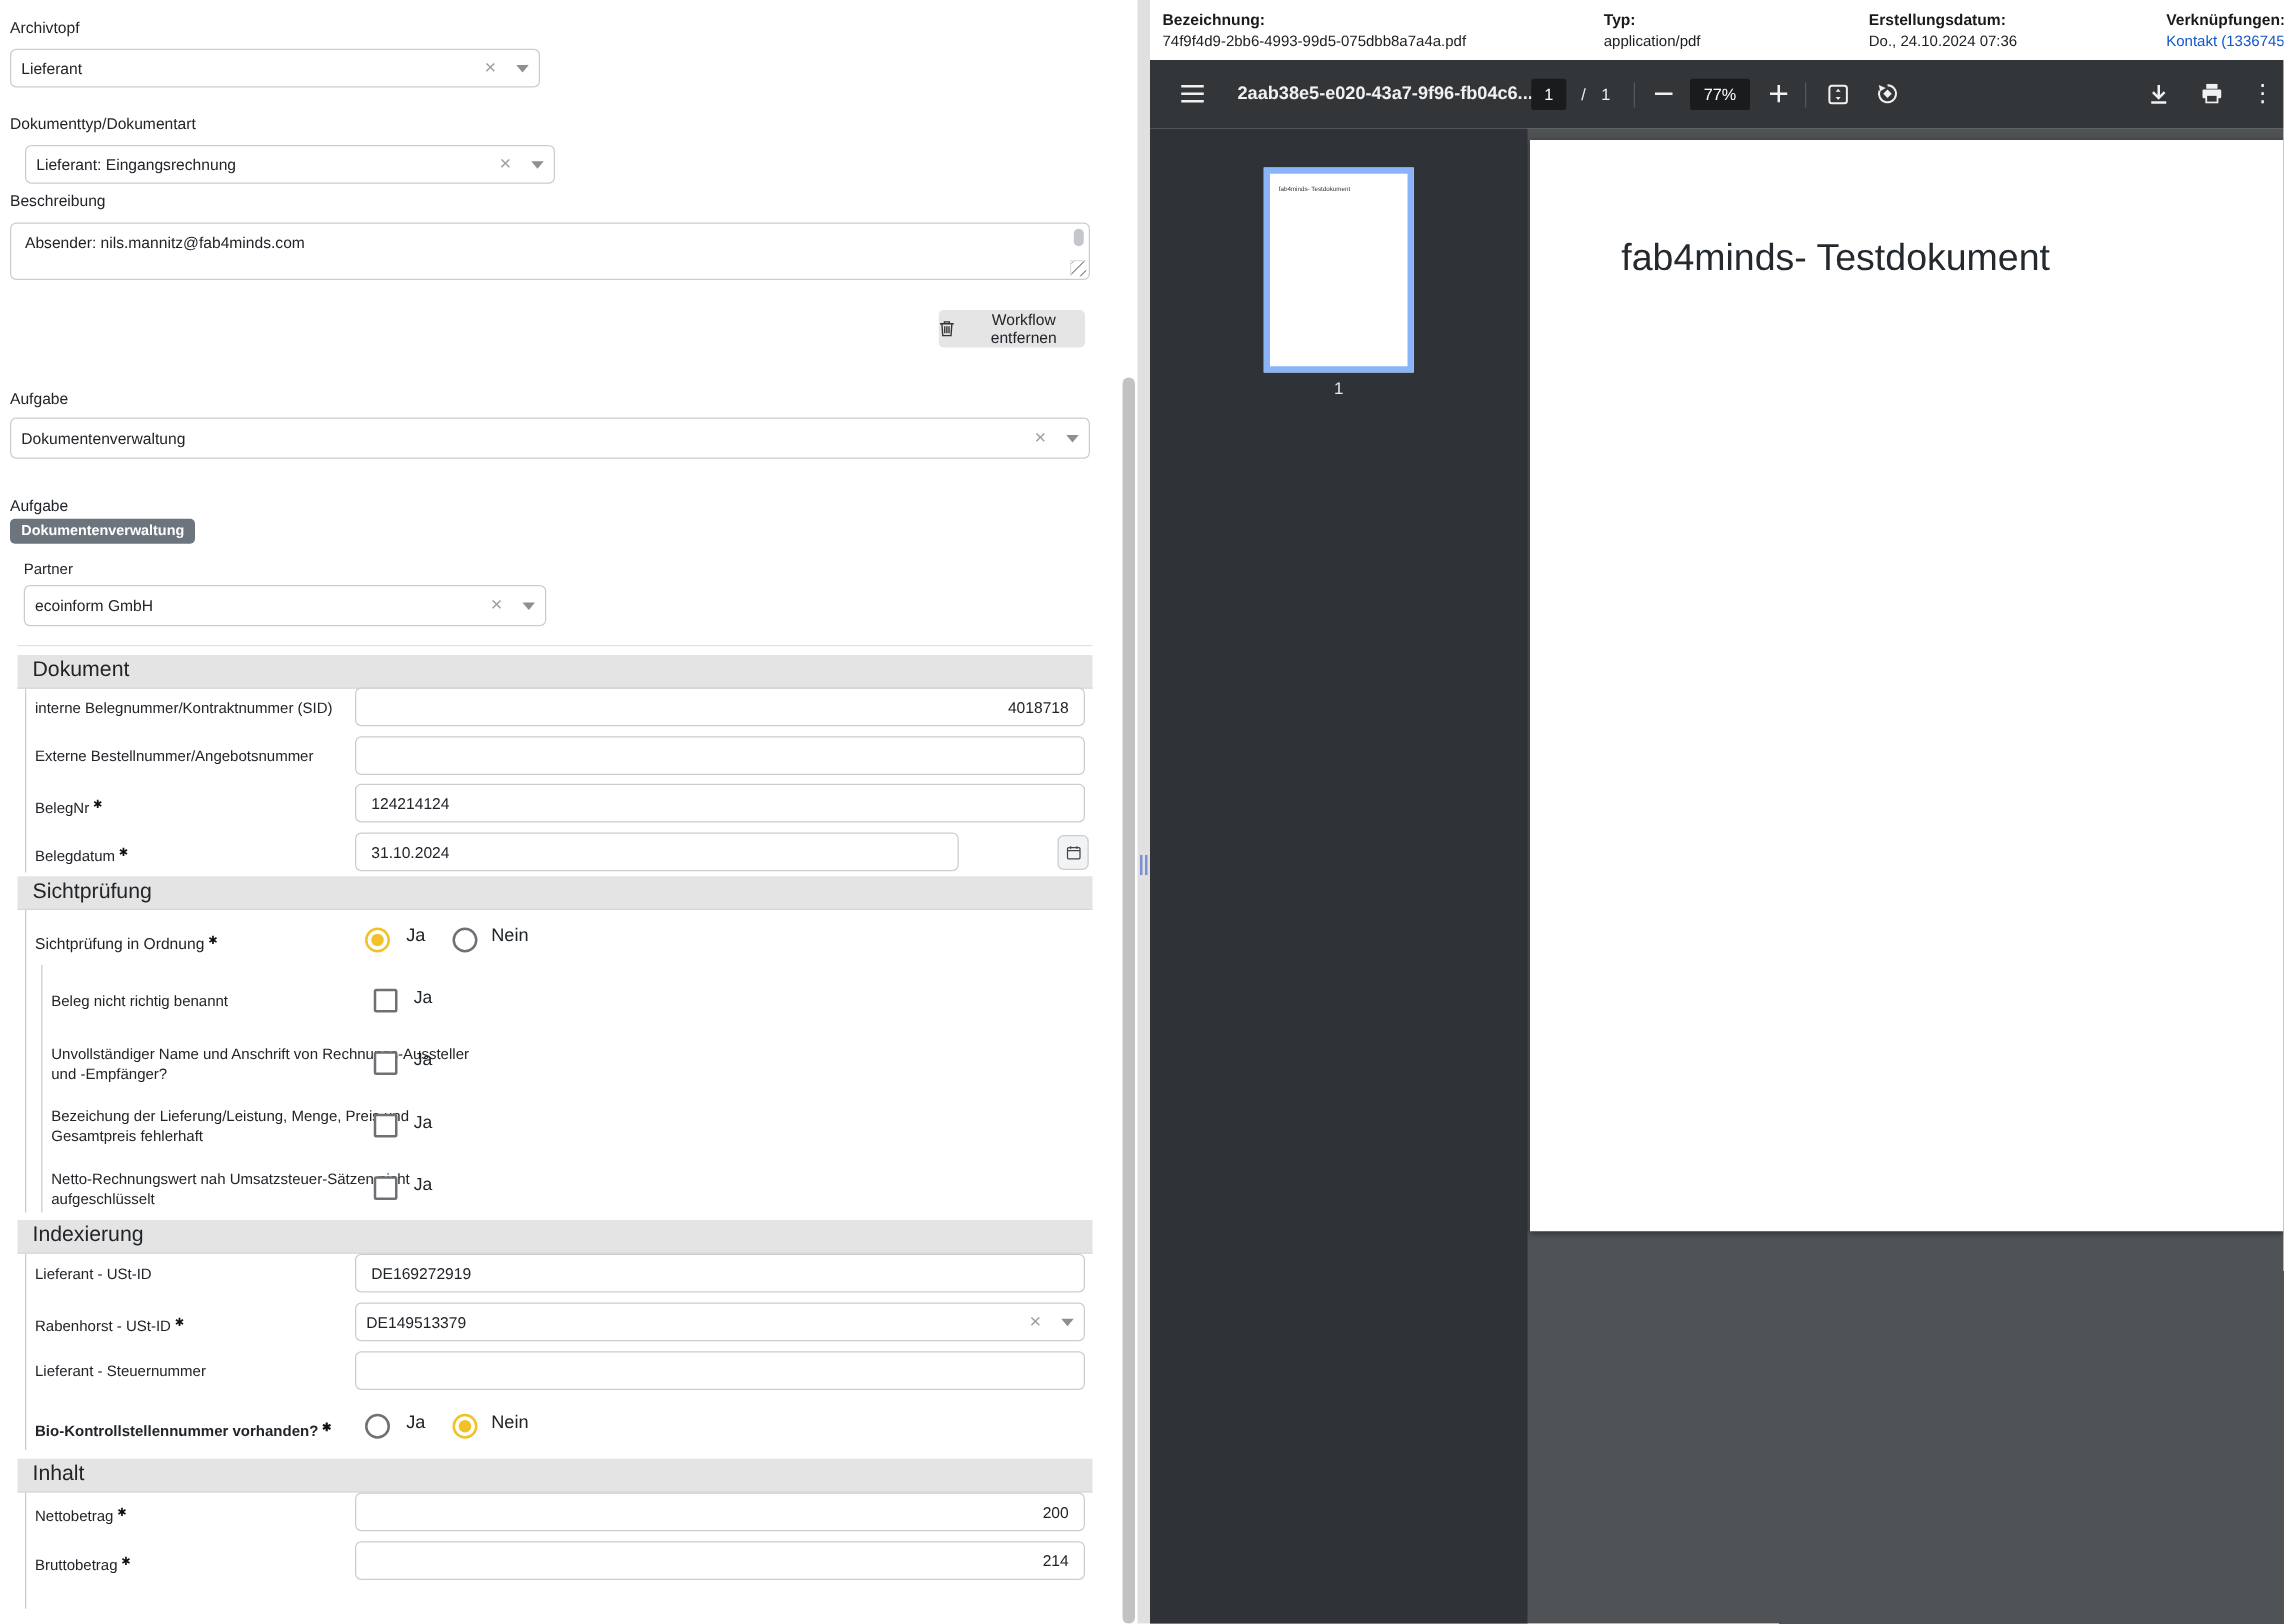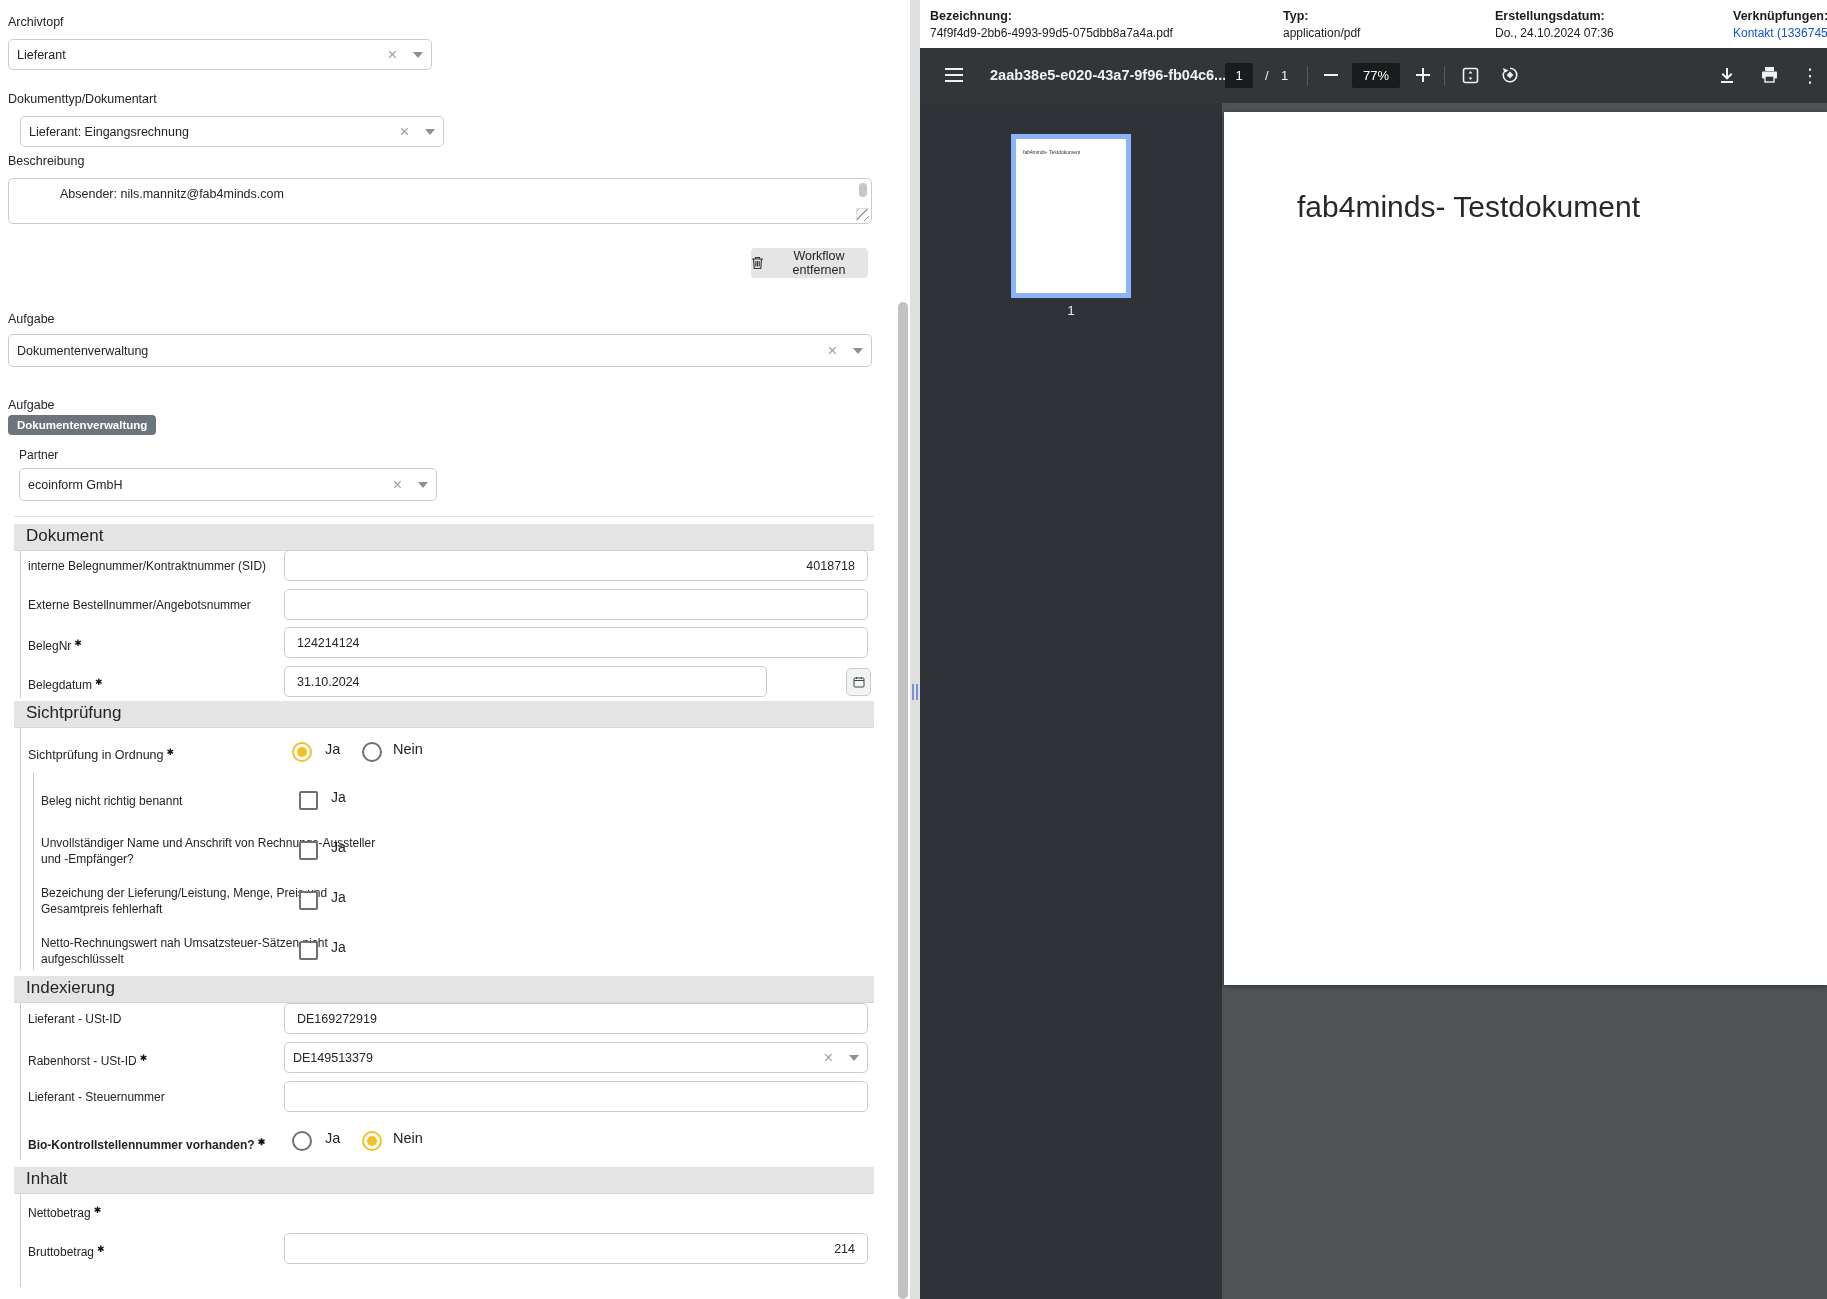--- a/index.html
+++ b/index.html
@@ -18,21 +18,21 @@
   .sel-clear { color:#9aa0a6; font-size:16px; line-height:1; margin-right:16px; cursor:pointer; }
   .caret { width:0; height:0; border-left:5px solid transparent; border-right:5px solid transparent;
            border-top:6px solid #8b9095; cursor:pointer; }
 
   .inp { position:absolute; height:31px; width:584px; border:1px solid #c9cdd1; border-radius:5px;
          font-family:inherit; font-size:12.5px; color:#212529; padding:0 12px; background:#fff; }
   .inp.ra { text-align:right; }
 
   .tarea { position:absolute; left:8px; top:178px; width:864px; height:46px; border:1px solid #c9cdd1;
            border-radius:5px; background:#fff; }
-  .tarea .tx { position:absolute; left:11px; top:8px; font-size:12.5px; color:#212529;margin-left:40px; }
+  .tarea .tx { position:absolute; left:11px; top:8px; font-size:12.5px; color:#212529; }
   .tarea .thumbdot { position:absolute; right:4px; top:4px; width:8px; height:14px; background:#c3c7cb; border-radius:4px; }
   .tarea .grip { position:absolute; right:2px; bottom:2px; width:13px; height:13px; border-left:1px solid #e0e0e0; border-top:1px solid #e0e0e0;
                  background:repeating-linear-gradient(315deg, transparent 0 3px, #9aa0a6 3px 4px, transparent 4px 6px); }
 
   .btn-light { position:absolute; left:751px; top:248px; width:117px; height:30px; background:#e5e5e5;
                border:none; border-radius:4px; display:flex; align-items:center; justify-content:center; gap:6px;
                font-family:inherit; font-size:12.5px; color:#212529; cursor:pointer; }
 
   .badge { position:absolute; left:8px; top:415px; background:#6c757d; color:#fff; font-size:11.5px; font-weight:bold;
            padding:4px 9px; border-radius:4px; }
@@ -212,20 +212,21 @@
     <div class="field-lbl req" style="left:28px;top:1134px;font-weight:bold;">Bio-Kontrollstellennummer vorhanden?</div>
     <span class="radio" style="left:292px;top:1131px;"></span>
     <span class="radio-lab" style="left:325px;top:1130px;">Ja</span>
     <span class="radio sel" style="left:362px;top:1131px;"></span>
     <span class="radio-lab" style="left:393px;top:1130px;">Nein</span>
 
     <div class="sec-h" style="top:1167px;">Inhalt</div>
     <div class="grp-line" style="left:20px;top:1194px;height:93px;"></div>
 
     <div class="field-lbl req" style="left:28px;top:1202px;">Nettobetrag</div>
+    <input class="inp ra" style="left: 284px; top: 1194px;" value="200">
 
     <div class="field-lbl req" style="left:28px;top:1241px;">Bruttobetrag</div>
     <input class="inp ra" style="left: 284px; top: 1233px;" value="214">
   </div>
 
   <div id="form-scrollbar"></div>
   <div id="splitter"></div>
   <div id="splitter-handle">
       <i class="b1"></i>
       <i class="b2"></i>

